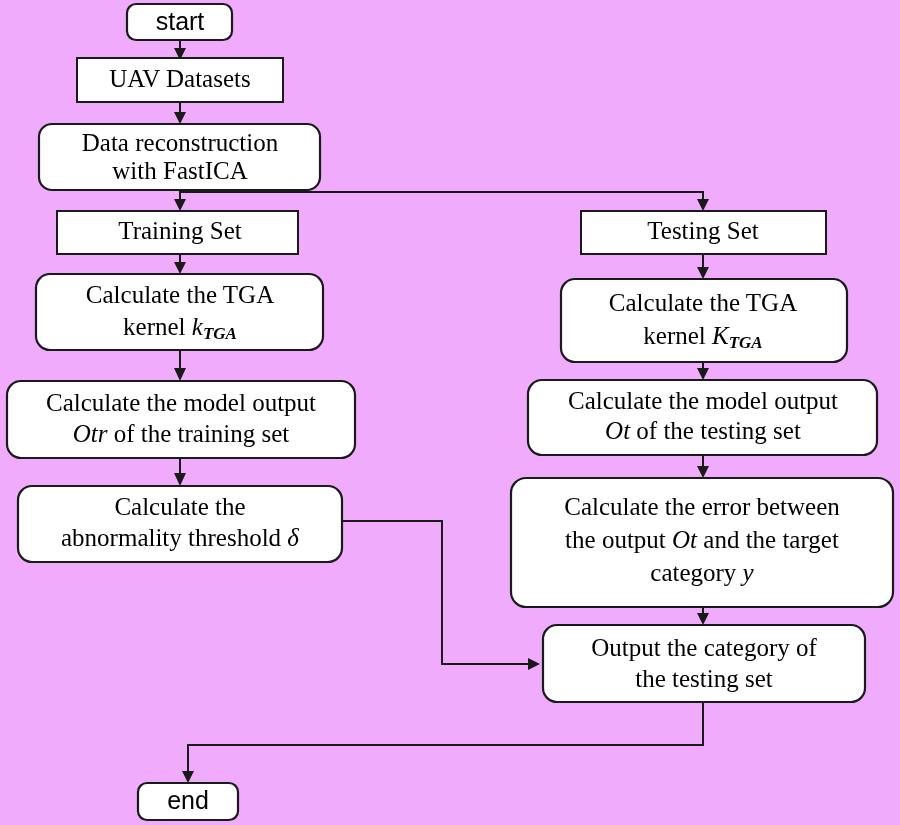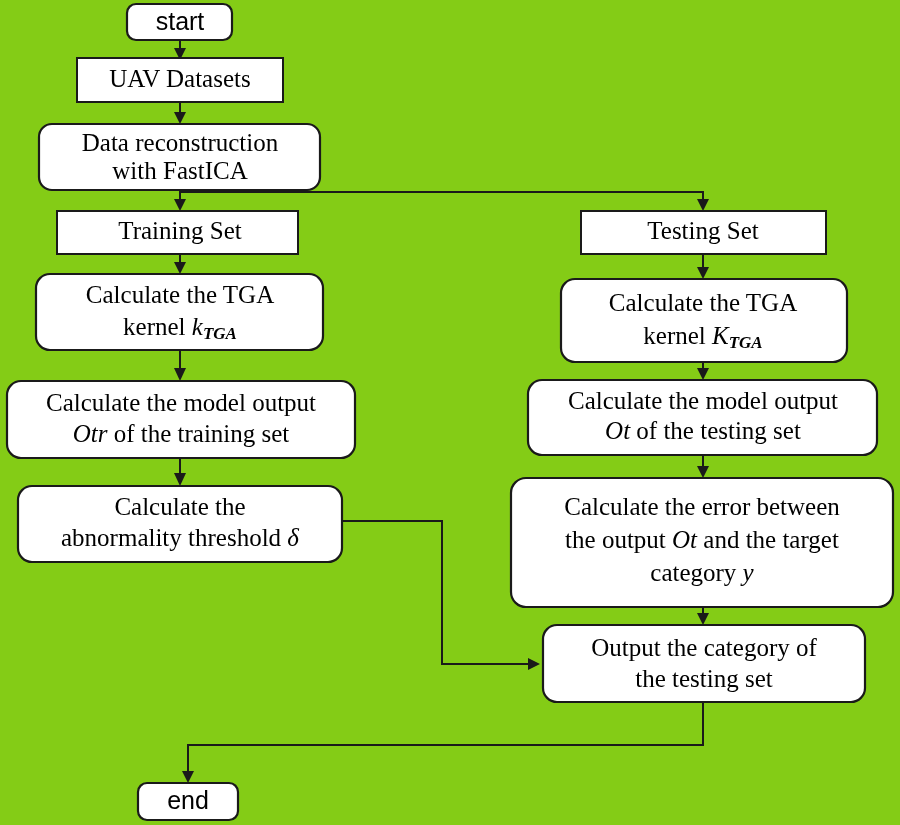--- a/index.html
+++ b/index.html
@@ -4,21 +4,21 @@
 <style>
   html, body {
     margin: 0;
     padding: 0;
     background: #ffffff;
   }
   #flowchart-root {
     position: relative;
     width: 900px;
     height: 825px;
-    background: #84cc16;
+    background: #f0abfc;
     overflow: hidden;
     font-family: "Liberation Serif", serif;
   }
   svg#flow-svg {
     position: absolute;
     left: 0;
     top: 0;
     width: 900px;
     height: 825px;
   }

